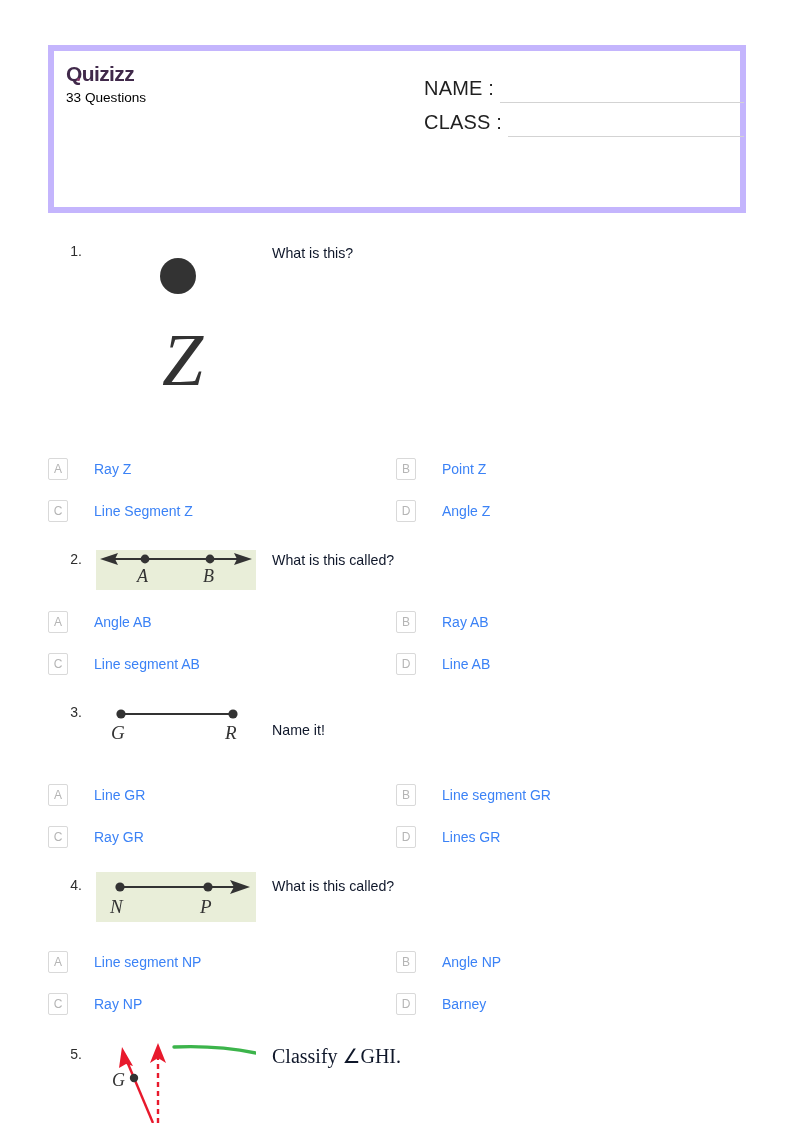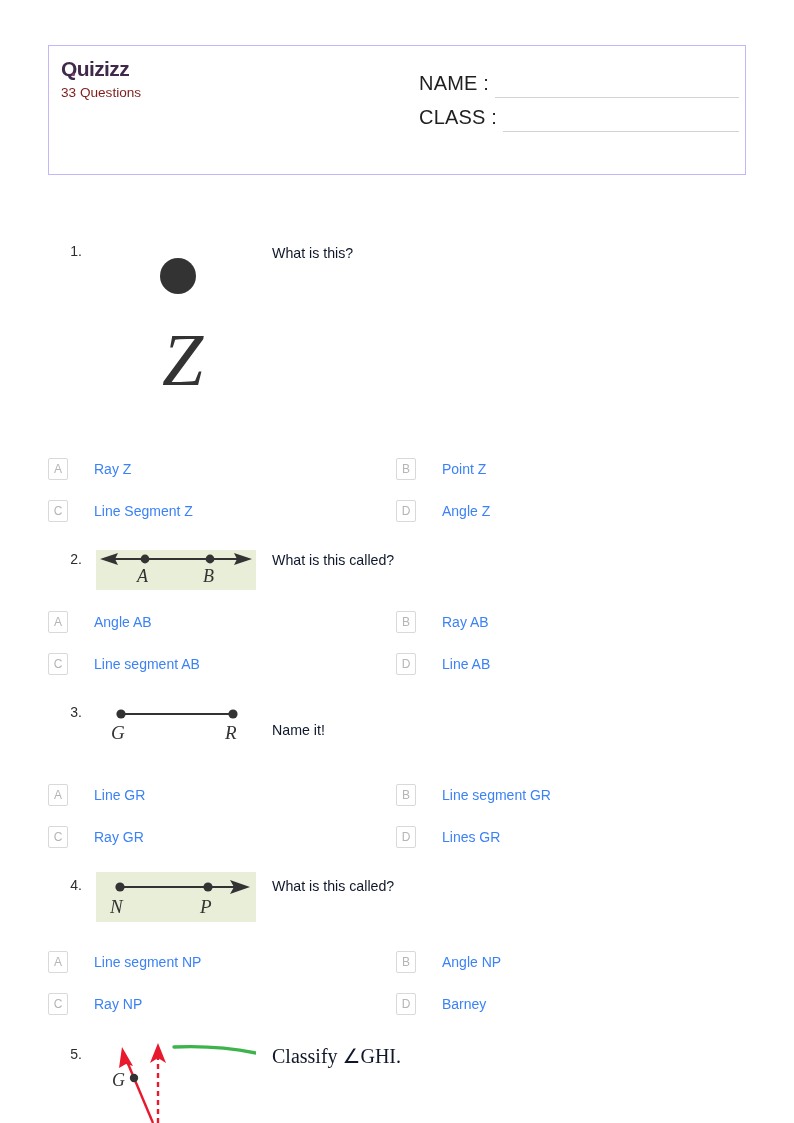--- a/index.html
+++ b/index.html
@@ -13,22 +13,22 @@
   .page {
     position: relative;
     width: 794px; height: 1123px;
     background: #ffffff;
   }
 
   
   .header-box {
     position: absolute;
     left: 48px; top: 45px;
-    width: 698px; height: 130px;
-    border: 1px solid #c4b5fd;
+    width: 698px; height: 168px;
+    border: 6px solid #c4b5fd;
     background: #fff;
   }
   .header-left {
     position: absolute;
     left: 12px; top: 10px;
     width: 355px;
   }
   .logo {
     font-size: 21px;
     font-weight: bold;
@@ -47,21 +47,21 @@
   }
   .quiz-title {
     margin-top: 14px;
     font-size: 14.6px;
     color: #2d2d2d;
     line-height: 22px;
     letter-spacing: -0.1px;
   }
   .quiz-count {
     font-size: 13.6px;
-    color: #7f1d1d;
+    color: #000000;
     line-height: 20px;
     margin-top: 1px;
   }
   .header-right {
     position: absolute;
     left: 370px; top: 18px;
     width: 320px;
   }
   .field-row {
     display: flex;

